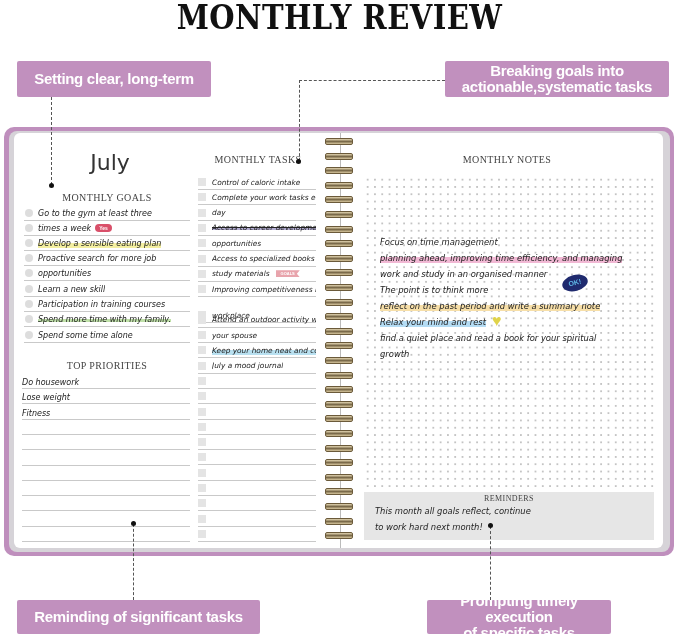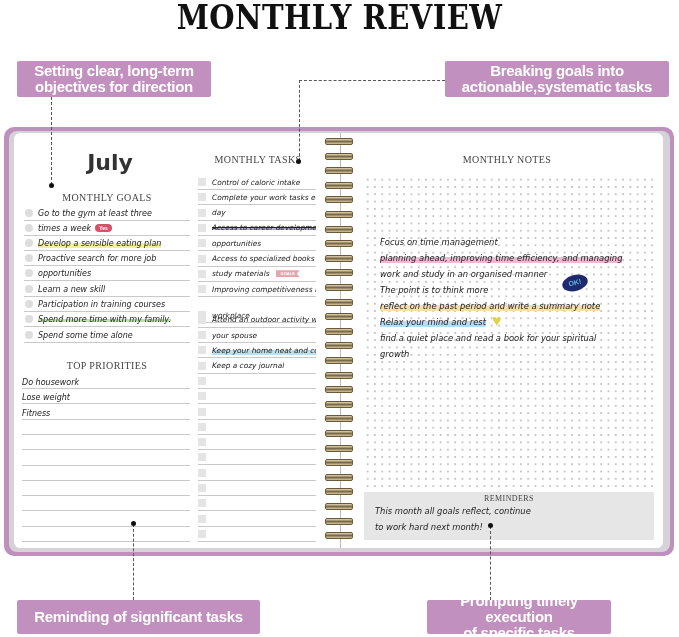--- a/index.html
+++ b/index.html
@@ -51,21 +51,21 @@
     position: absolute; left: 325px; width: 28px; height: 7px;
     background: linear-gradient(#e6d8b4, #7a6a4a 50%, #d8c79e);
     border-radius: 2px; border: 1px solid #6b5a3a;
   }
 
   .hand { font-family: "DejaVu Sans", sans-serif; font-size: 8px; color: #222; font-style: italic; }
   .serif-head { font-family: "Liberation Serif", serif; color: #444; font-size: 10px; letter-spacing: 0.4px; }
 
   .month-title {
     position: absolute; left: 60px; top: 150px; width: 100px; text-align: center;
-    font-family: "DejaVu Sans", sans-serif; font-size: 22px; color: #333; font-weight: 700;
+    font-family: "DejaVu Sans", sans-serif; font-size: 22px; color: #333; font-weight: 400;
   }
   .goals-head { position: absolute; left: 24px; top: 192px; width: 166px; text-align: center; }
 
   .goal-row {
     position: absolute; left: 24px; width: 166px; height: 15px;
     border-bottom: 1px solid #c9c9c9; display: flex; align-items: center;
   }
   .goal-row .bullet { width: 8px; height: 8px; border-radius: 50%; background: #ddd; margin: 0 5px 0 1px; flex: none; }
   .goal-row .txt { white-space: nowrap; overflow: hidden; }
 
@@ -122,21 +122,21 @@
   }
   .reminders-head { position: absolute; left: 0; top: 2px; width: 290px; text-align: center; font-size: 8px; }
   .rem-line { position: absolute; left: 11px; font-size: 8.4px; white-space: nowrap; }
 </style>
 </head>
 <body>
 
 <div class="main-title">MONTHLY REVIEW</div>
 
 <div class="callout tl">
-  <div><span>Setting clear, long-term</span><br><span>objectives for direction</span></div>
+  <div><span>Setting clear, long-term</span><br></div>
 </div>
 <div class="callout tr">
   <div><span>Breaking goals into</span><br><span>actionable,systematic tasks</span></div>
 </div>
 <div class="callout bl">
   <span>Reminding of significant tasks</span>
 </div>
 <div class="callout br">
   <div><span>Prompting timely execution</span><br><span>of specific tasks</span></div>
 </div>
@@ -302,21 +302,21 @@
     <div class="task-row" style="top: 328px;">
       <span class="box"></span>
       <span class="txt hand">your spouse</span>
     </div>
     <div class="task-row" style="top: 343.3px;">
       <span class="box"></span>
       <span class="txt hand hl-blue">Keep your home neat and cozy</span>
     </div>
     <div class="task-row" style="top: 358.6px;">
       <span class="box"></span>
-      <span class="txt hand">Keep a cozy journal</span>
+      <span class="txt hand">July a mood journal</span>
     </div>
     <div class="task-row" style="top: 373.9px;">
       <span class="box"></span>
       <span class="txt hand"></span>
     </div>
     <div class="task-row" style="top: 389.2px;">
       <span class="box"></span>
       <span class="txt hand"></span>
     </div>
     <div class="task-row" style="top: 404.5px;">

